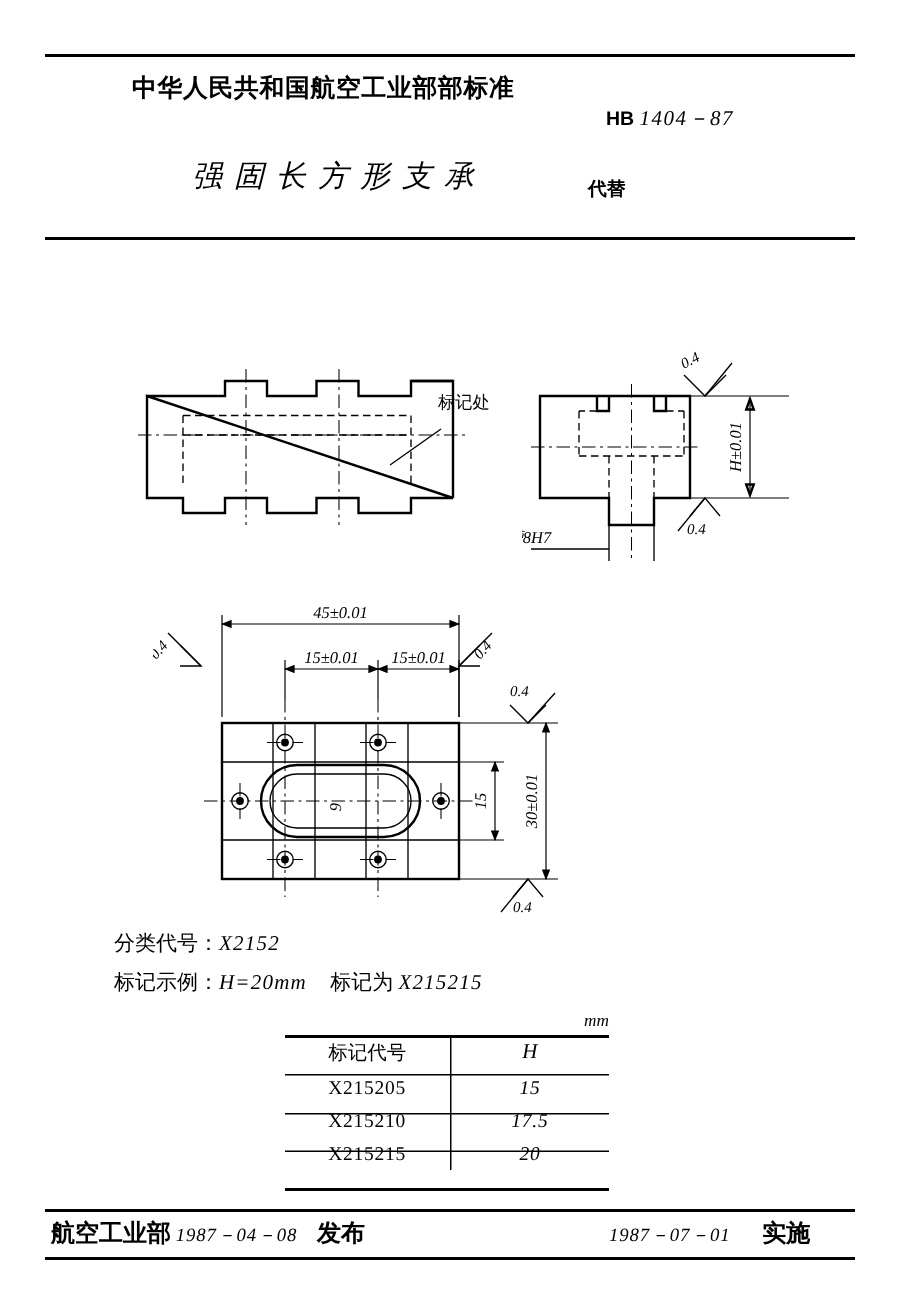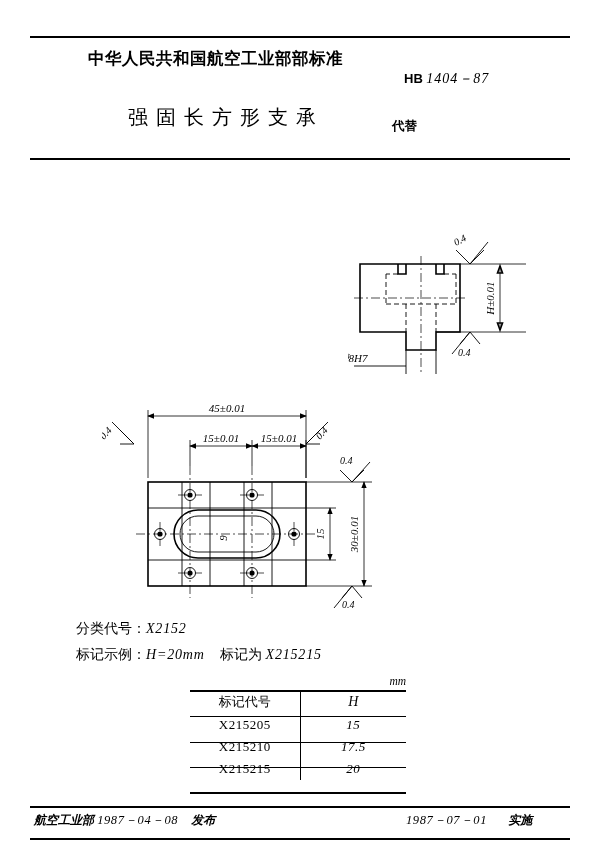--- a/index.html
+++ b/index.html
@@ -16,40 +16,40 @@
   .hdr-title{
     left:88px;top:48px;font-family:"Liberation Sans",sans-serif;
     font-weight:bold;font-size:16.5px;letter-spacing:0.5px;white-space:nowrap;
   }
   .hdr-std{
     left:404px;top:70px;font-size:14px;white-space:nowrap;
   }
   .hdr-std b{font-family:"Liberation Sans",sans-serif;font-size:13px;}
   .hdr-std i{font-style:italic;letter-spacing:1px;}
   .hdr-name{
-    left:128px;top:104px;font-size:20px;
+    left:128px;top:104px;font-size:20px;font-style:italic;
     letter-spacing:8px;white-space:nowrap;font-family:"Liberation Serif",serif;
   }
   .hdr-replace{
     left:392px;top:118px;font-family:"Liberation Sans",sans-serif;
     font-weight:bold;font-size:12.5px;
   }
   .rule{background:#000;}
   .rule-top{left:30px;top:36px;width:540px;height:2px;}
   .rule-mid{left:30px;top:158px;width:540px;height:1.5px;}
   .rule-foot-top{left:30px;top:806px;width:540px;height:1.5px;}
   .rule-foot-bot{left:30px;top:838px;width:540px;height:2px;}
 
   
   .foot{
     top:812px;font-size:12.5px;white-space:nowrap;
   }
   .foot-left{left:34px;}
   .foot-right{left:406px;}
-  .foot b{font-family:"Liberation Sans",sans-serif;font-weight:bold;font-size:12px;font-style:italic;}
+  .foot b{font-family:"Liberation Sans",sans-serif;font-weight:bold;font-size:16px;}
   .foot i{font-style:italic;letter-spacing:0.6px;}
 
   
   .spec-line{font-size:14px;white-space:nowrap;}
   .spec-1{left:76px;top:620px;}
   .spec-2{left:76px;top:646px;text-align:center;}
   .spec-line .cn{font-family:Liberation Serif, serif;}
   .spec-line .it{font-style:italic;letter-spacing:0.8px;margin-top:31px;}
 
   
@@ -98,20 +98,50 @@
 
   <div class="abs hdr-std">
     <b>HB</b>
     <i>1404－87</i>
   </div>
 
   <div class="abs hdr-name">强固长方形支承</div>
 
   <div class="abs hdr-replace">代替</div>
 
+  <div class="dwg" style="left:78px;top:232px;">
+    <svg width="270" height="120" viewBox="0 0 270 120">
+
+      <path class="ln thick" d="
+        M 20,32
+        L 72,32 L 72,22 L 100,22 L 100,32
+        L 133,32 L 133,22 L 161,22 L 161,32
+        L 196,32 L 196,22 L 224,22 L 224,32
+        L 224,32
+        M 224,32 L 224,100
+        M 224,100 L 196,100 L 196,110 L 161,110 L 161,100
+        L 133,100 L 133,110 L 100,110 L 100,100
+        L 72,100 L 72,110 L 44,110 L 44,100
+        L 20,100 L 20,32 Z"></path>
+
+      <path class="ln thick" d="M 196,22 L 224,22"></path>
+
+      <line class="ln hid" x1="44" y1="45" x2="44" y2="92"></line>
+      <line class="ln hid" x1="196" y1="45" x2="196" y2="92"></line>
+      <line class="ln hid" x1="44" y1="58" x2="196" y2="58"></line>
+      <line class="ln hid" x1="44" y1="45" x2="196" y2="45"></line>
+
+      <line class="ln ctr" x1="86" y1="14" x2="86" y2="118"></line>
+      <line class="ln ctr" x1="148" y1="14" x2="148" y2="118"></line>
+      <line class="ln ctr" x1="14" y1="58" x2="232" y2="58"></line>
+
+      <line class="ln thin" x1="182" y1="78" x2="216" y2="54"></line>
+      <text class="txt-cn" x="214" y="40">标记处</text>
+    </svg>
+  </div>
 
   <div class="dwg" style="left:348px;top:232px;">
     <svg width="205" height="150" viewBox="0 0 205 150">
 
       <path class="ln thick" d="
         M 12,32 L 112,32 L 112,100 L 88,100 L 88,118 L 58,118 L 58,100 L 12,100 Z"></path>
 
       <path class="ln thick" d="M 58,32 L 58,42 L 50,42 L 50,32"></path>
       <path class="ln thick" d="M 88,32 L 88,42 L 96,42 L 96,32"></path>
 

